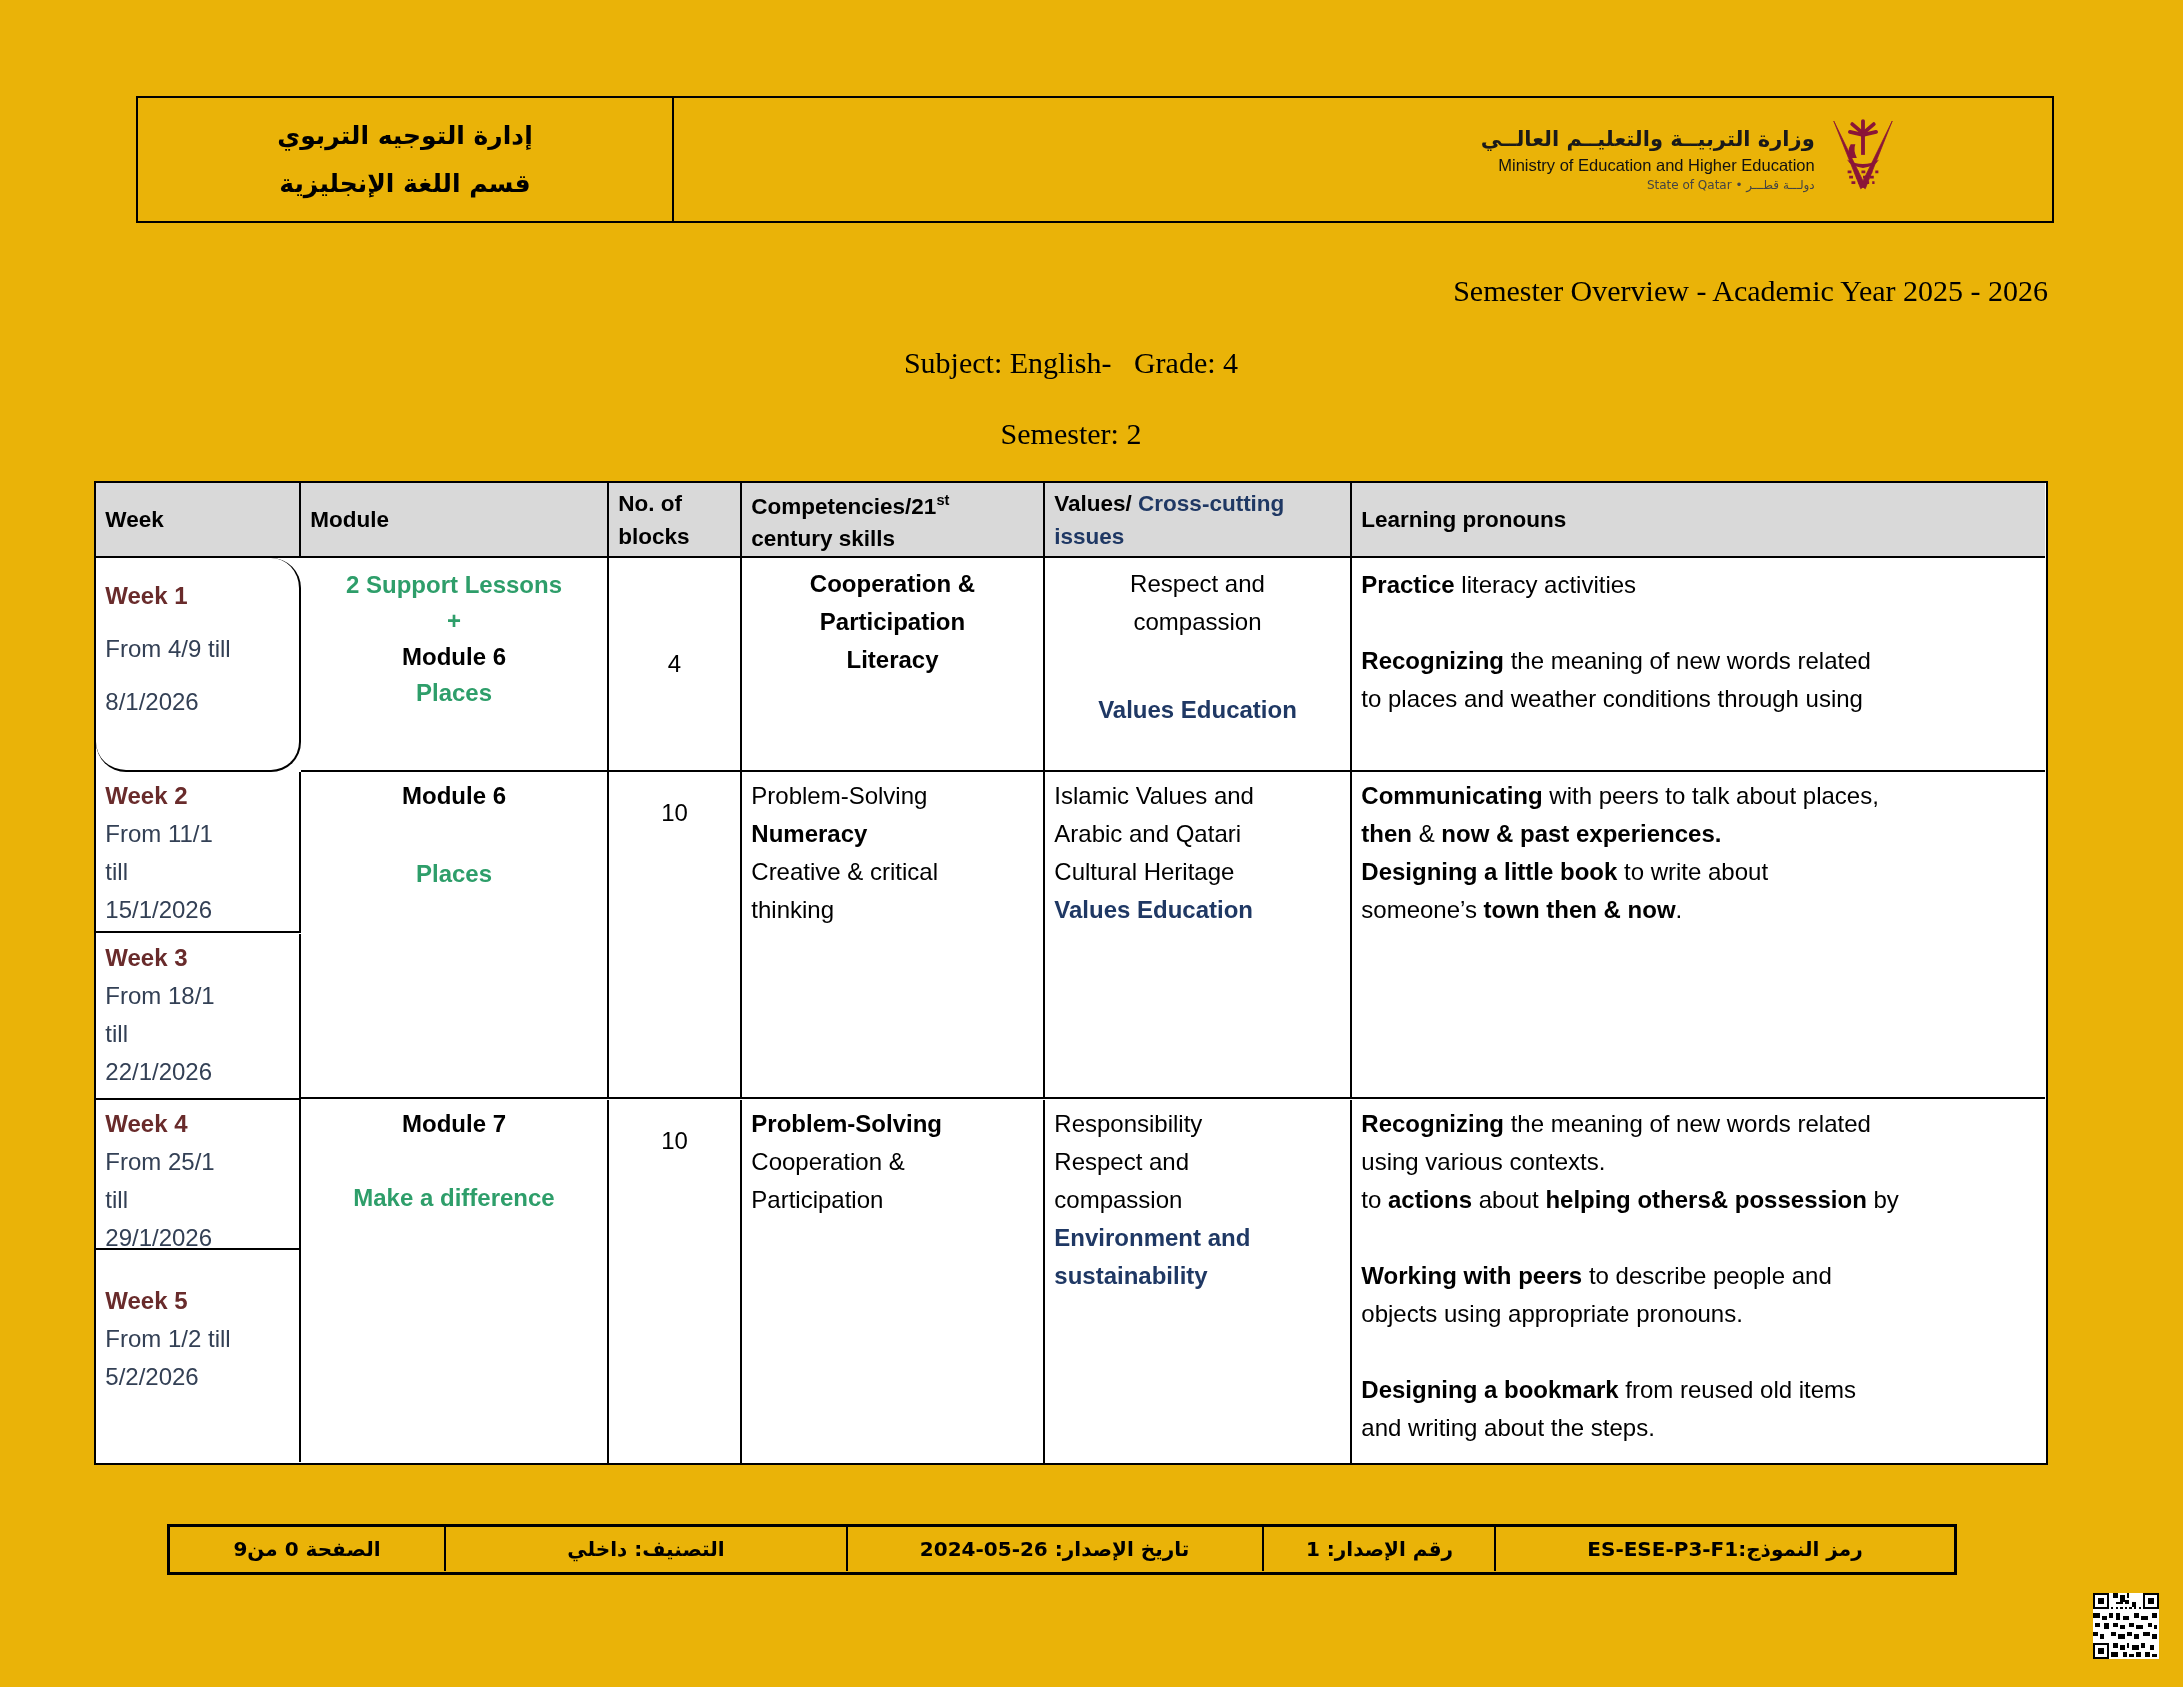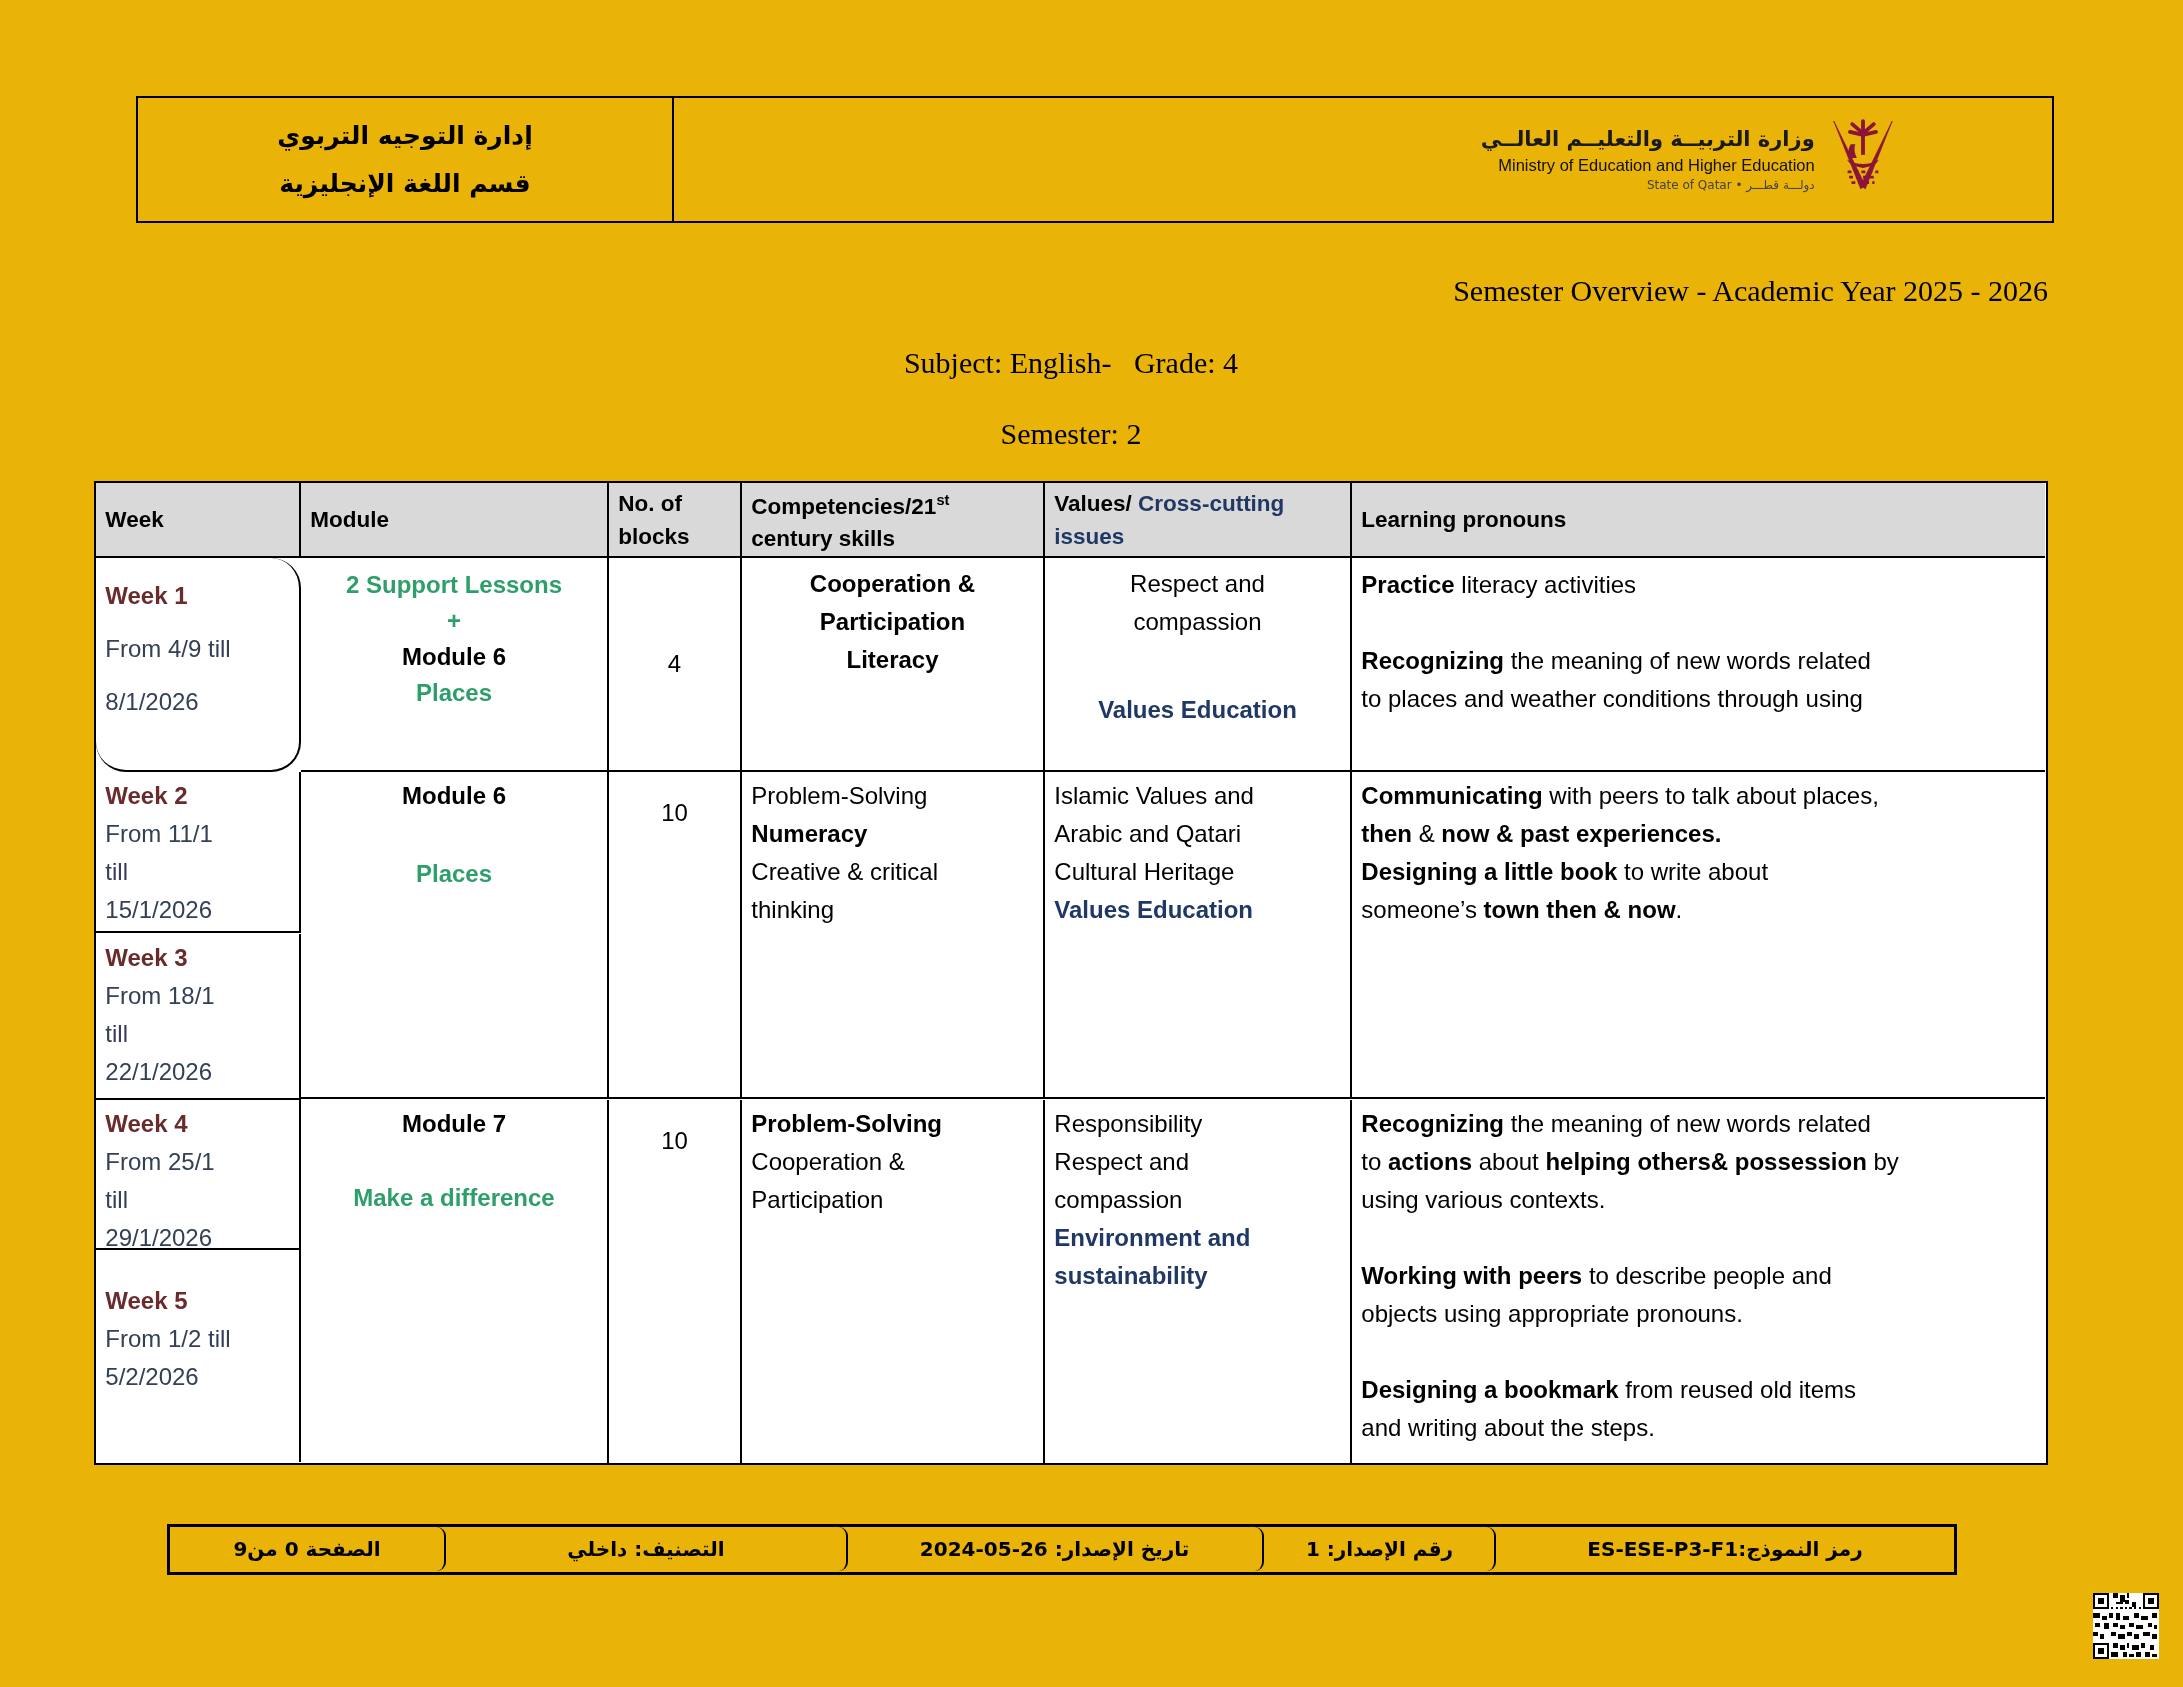--- a/index.html
+++ b/index.html
@@ -51,21 +51,21 @@
   .mt-mod3{margin-top:36px;}
   .mt-val1{margin-top:50px;}
   .blocks-mid{display:flex;align-items:center;justify-content:center;padding:0;}
   .blocks-top{text-align:center;padding-top:22px;}
 
   
   #foot-table{position:absolute;left:167px;top:1524px;width:1790px;height:51px;
               border:3.3px solid #000;box-sizing:border-box;}
   .fcell{position:absolute;top:0;height:44px;border-right:2px solid #000;box-sizing:border-box;
          display:flex;align-items:center;justify-content:center;
-         font-size:20px;font-weight:bold;direction:rtl;font-family:"DejaVu Sans",sans-serif;border-radius:9px;}
+         font-size:20px;font-weight:bold;direction:rtl;font-family:"DejaVu Sans",sans-serif;}
   .fcell.last{border-right:none;}
 
   #qr{position:absolute;left:2093px;top:1593px;width:66px;height:66px;}
 </style>
 </head>
 <body>
 
 <div id="page">
 
   <div id="head-table">
@@ -220,22 +220,22 @@
     </div>
     <div class="cell lr" style="left:949px;top:617px;width:307px;height:363px;">
       <div>Responsibility</div>
       <div>Respect and</div>
       <div>compassion</div>
       <div class="navy">Environment and</div>
       <div class="navy">sustainability</div>
     </div>
     <div class="cell lc lr" style="left:1256px;top:617px;width:693px;height:363px;">
       <div><span class="b">Recognizing</span><span> the meaning of new words related</span></div>
+      <div><span>using various contexts.</span></div>
       <div><span>to </span><span class="b">actions</span><span> about </span><span class="b">helping others&amp; possession</span><span> by</span></div>
-      <div><span>using various contexts.</span></div>
       <div class="gap"><span class="b">Working with peers</span><span> to describe people and</span></div>
       <div><span>objects using appropriate pronouns.</span></div>
       <div class="gap"><span class="b">Designing a bookmark</span><span> from reused old items</span></div>
       <div><span>and writing about the steps.</span></div>
     </div>
   </div>
 
   <div id="foot-table">
     <div class="fcell ar" style="left:0;width:276px;">الصفحة 0 من9</div>
     <div class="fcell ar" style="left:276px;width:402px;">التصنيف: داخلي</div>

